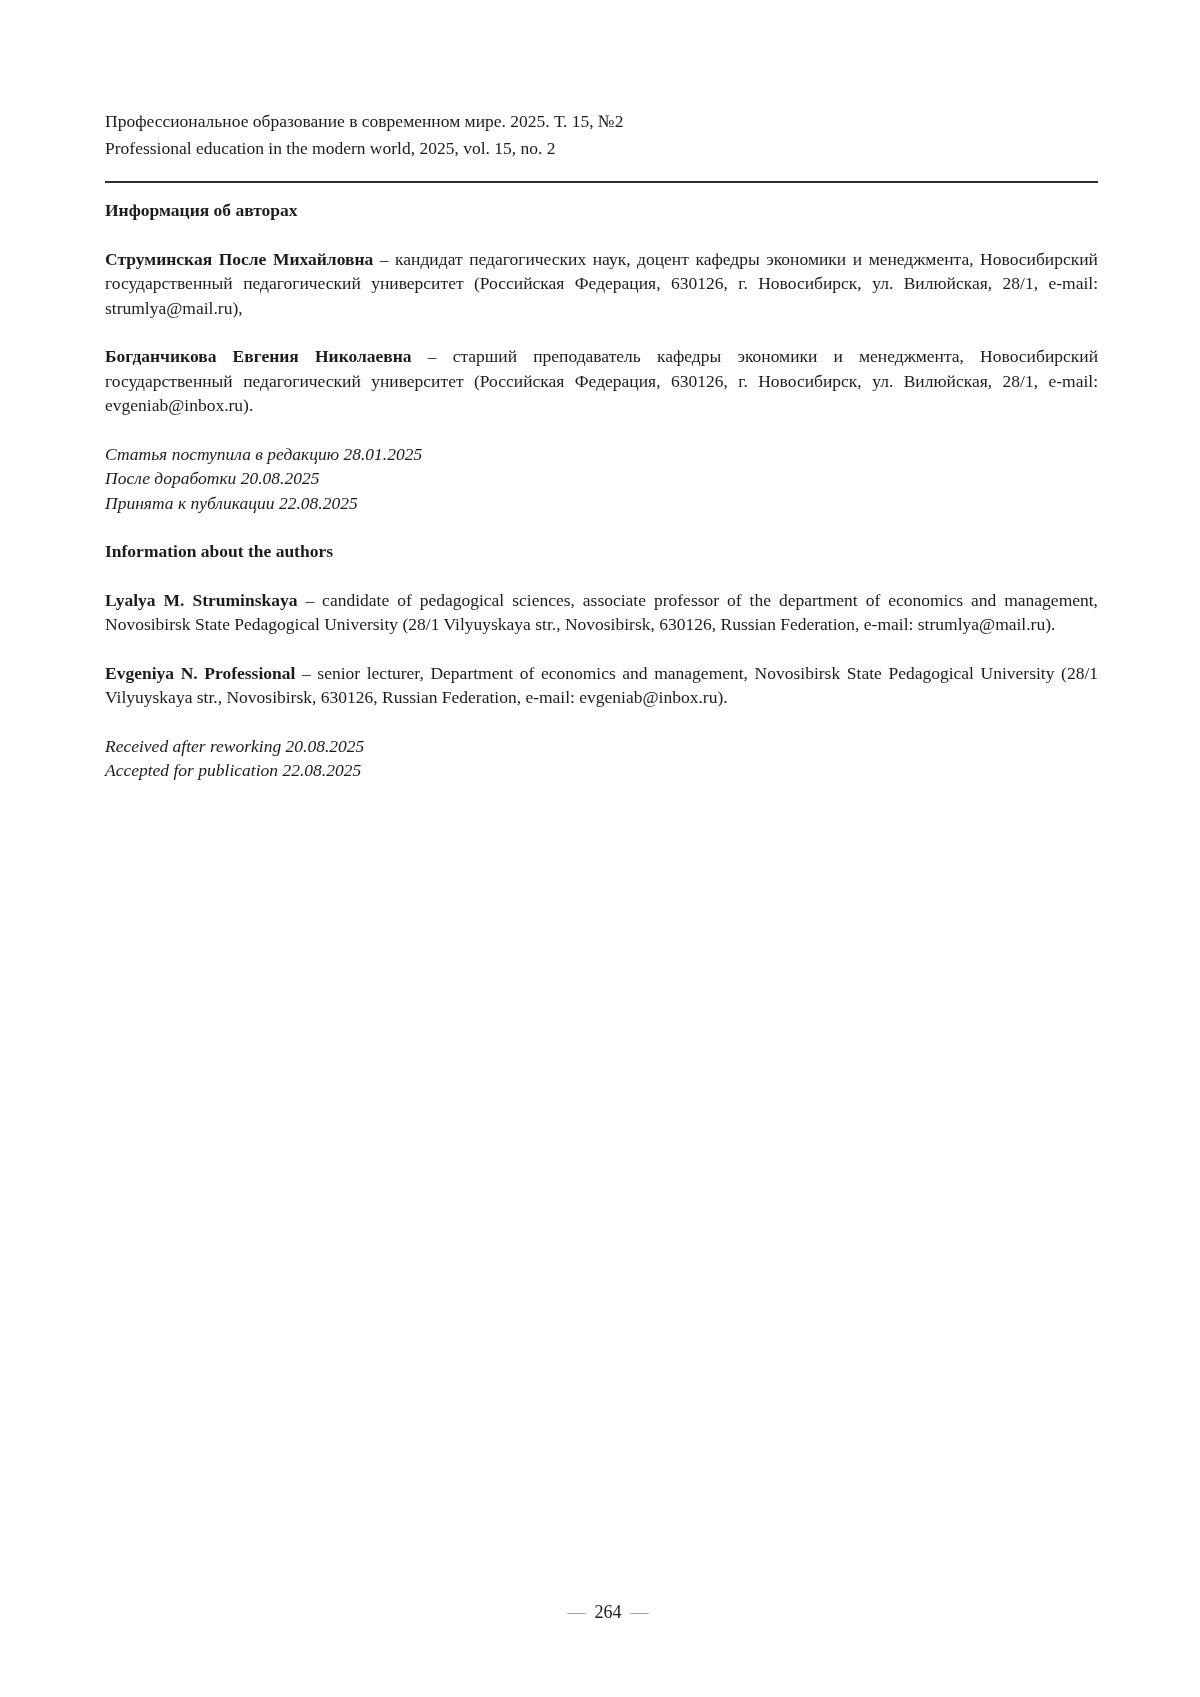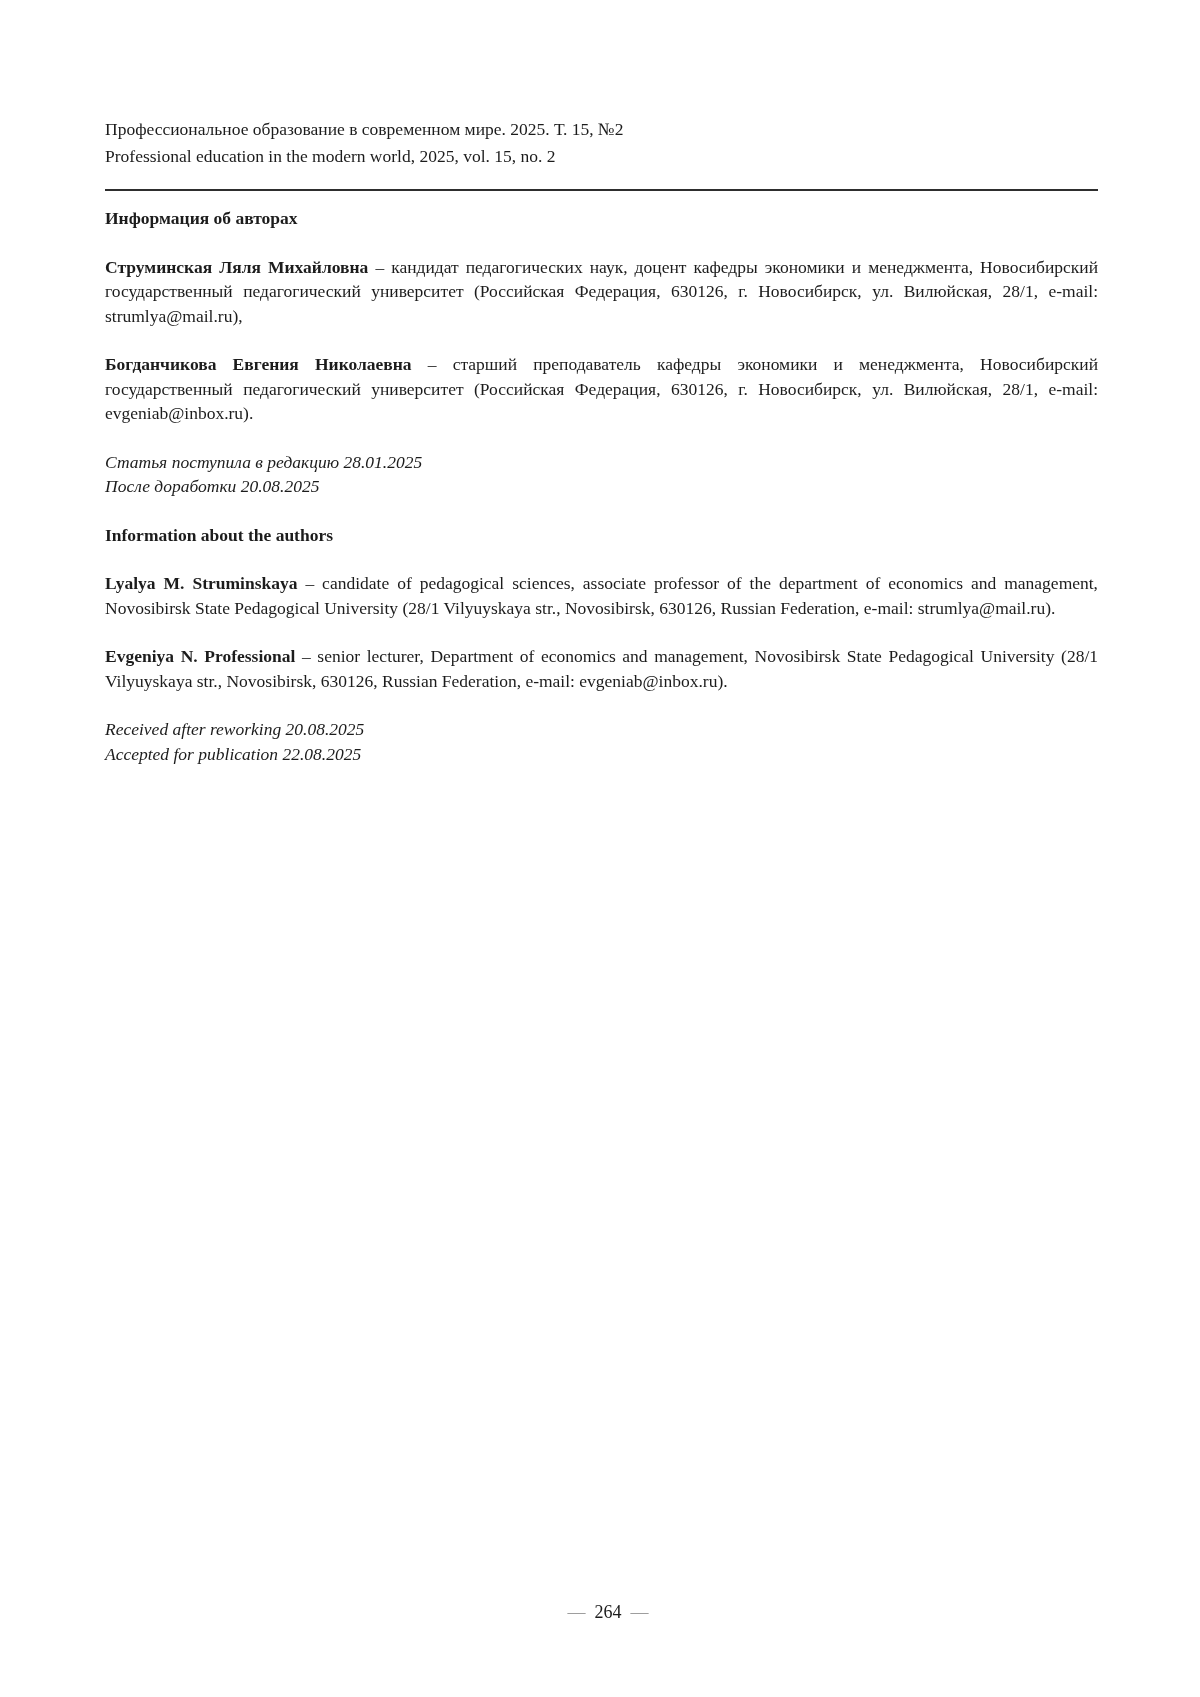--- a/index.html
+++ b/index.html
@@ -11,21 +11,21 @@
     position: relative;
     width: 1200px;
     height: 1697px;
     background: #ffffff;
     font-family: "Liberation Serif", "DejaVu Serif", serif;
     color: #1c1c1c;
     overflow: hidden;
   }
   .content {
     position: absolute;
-    top: 8px;
+    top: 0;
     left: 105px;
     width: 993px;
     padding-top: 108px;
   }
   .journal-header div {
     font-size: 17.5px;
     line-height: 27px;
     white-space: nowrap;
   }
   .rule {
@@ -84,27 +84,28 @@
 
     <header class="journal-header">
       <div>Профессиональное образование в современном мире. 2025. Т. 15, №2</div>
       <div>Professional education in the modern world, 2025, vol. 15, no. 2</div>
     </header>
 
     <div class="rule"></div>
 
     <h2 class="sec after-rule">Информация об авторах</h2>
 
-    <p class="author"><b>Струминская Ляля Михайловна</b><span> – кандидат педагогических наук, доцент кафедры экономики и менеджмента, Новосибирский государственный педагогический университет (Российская Федерация, 630126, г. Новосибирск, ул. Вилюйская, 28/1, e-mail: strumlya@mail.ru),</span></p>
+    <p class="author"><b>Струминская После Михайловна</b><span> – кандидат педагогических наук, доцент кафедры экономики и менеджмента, Новосибирский государственный педагогический университет (Российская Федерация, 630126, г. Новосибирск, ул. Вилюйская, 28/1, e-mail: strumlya@mail.ru),</span></p>
 
     <p class="author"><b>Богданчикова Евгения Николаевна</b><span> – старший преподаватель кафедры экономики и менеджмента, Новосибирский государственный педагогический университет (Российская Федерация, 630126, г. Новосибирск, ул. Вилюйская, 28/1, e-mail: evgeniab@inbox.ru).</span></p>
 
     <div class="dates">
       <div>Статья поступила в редакцию 28.01.2025</div>
       <div>После доработки 20.08.2025</div>
+      <div>Принята к публикации 22.08.2025</div>
     </div>
 
     <h2 class="sec">Information about the authors</h2>
 
     <p class="author"><b>Lyalya M. Struminskaya</b><span> – candidate of pedagogical sciences, associate professor of the department of economics and management, Novosibirsk State Pedagogical University (28/1 Vilyuyskaya str., Novosibirsk, 630126, Russian Federation, e-mail: strumlya@mail.ru).</span></p>
 
     <p class="author"><b>Evgeniya N. Professional</b><span> – senior lecturer, Department of economics and management, Novosibirsk State Pedagogical University (28/1 Vilyuyskaya str., Novosibirsk, 630126, Russian Federation, e-mail: evgeniab@inbox.ru).</span></p>
 
     <div class="dates">
       <div>Received after reworking 20.08.2025</div>

